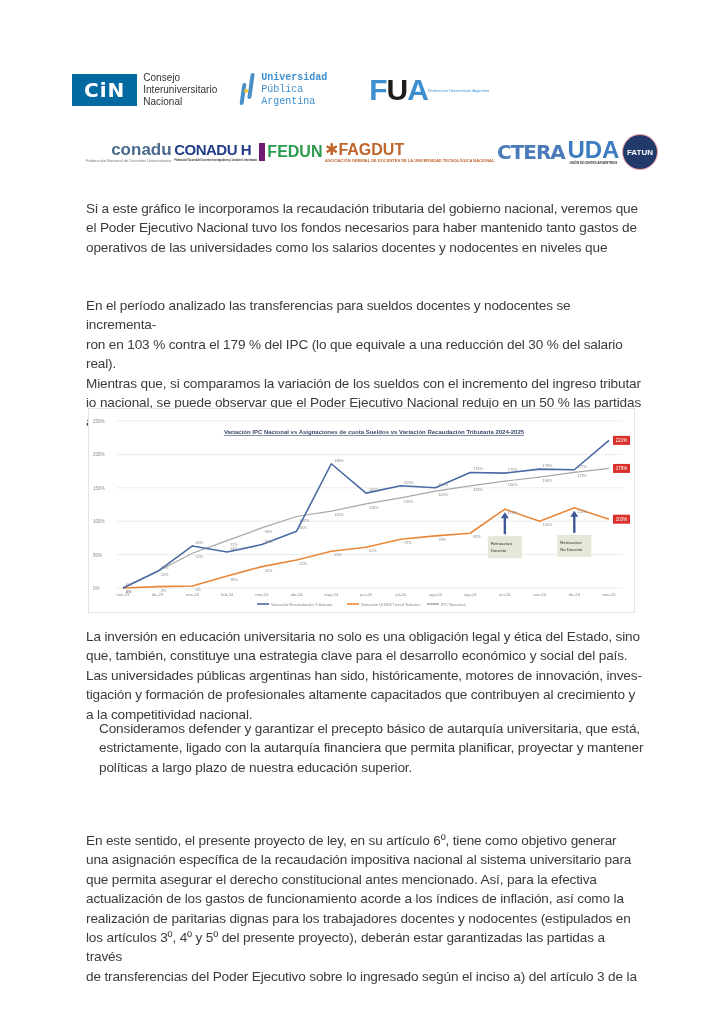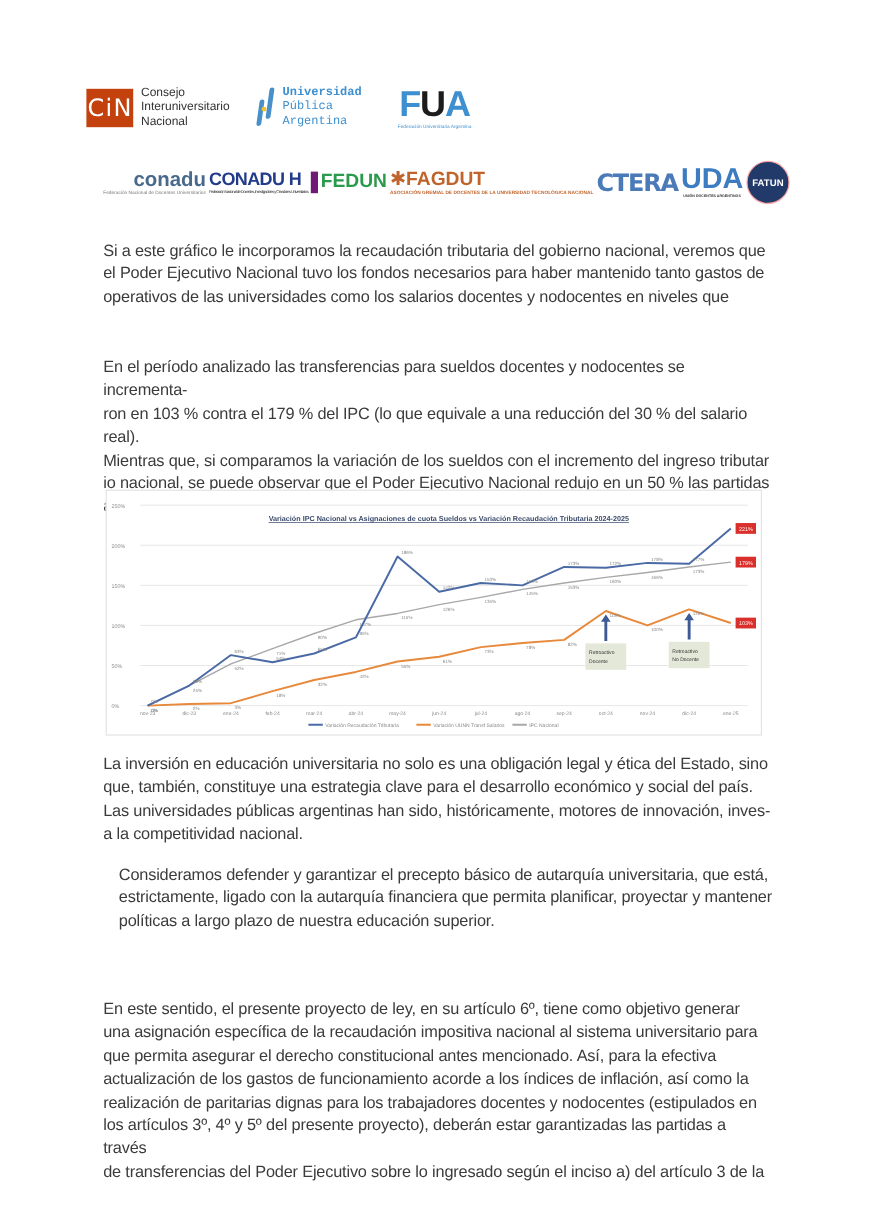--- a/index.html
+++ b/index.html
@@ -1,25 +1,25 @@
 <!DOCTYPE html>
 <html><head>
 <meta charset="utf-8">
 <style>
   html, body { margin:0; padding:0; background:#ffffff; }
   body { width:724px; height:1024px; position:relative; overflow:hidden; font-family:"Liberation Sans", "DejaVu Sans", sans-serif; color:#3b3b3b; }
   .logo-row1 { position:absolute; top:64px; left:72px; height:52px; display:flex; align-items:center; gap:18px; }
   .cin { display:flex; align-items:center; gap:6px; }
-  .cin-box { background:#c2410c; color:#fff; font-weight:normal; font-size:20px; padding:4px 1px; letter-spacing:1px; font-family:"DejaVu Sans", sans-serif; }
+  .cin-box { background:#0369a1; color:#fff; font-weight:bold; font-size:20px; padding:4px 12px; letter-spacing:1px; font-family:"DejaVu Sans", sans-serif; }
   .cin-text { font-size:10px; line-height:12px; color:#333; }
   .upa { display:flex; align-items:center; gap:6px; margin-left:6px; }
   .upa-mark { width:14px; height:34px; position:relative; }
   .upa-mark span { position:absolute; width:4px; background:#4a90c8; border-radius:2px; }
   .upa-text { font-size:10px; line-height:12px; color:#3d8fd0; font-weight:bold;font-family:Liberation Mono, monospace; }
-  .fua { display:flex; flex-direction:column; align-items:center; margin-left:12px; }
+  .fua { display:flex; flex-direction:row; align-items:center; margin-left:24px; }
   .fua-main { font-size:30px; font-weight:bold; letter-spacing:-1px; line-height:30px; }
   .fua-sub { font-size:4px; color:#3d8fd0; }
   .logo-row2 { position:absolute; top:128px; left:86px; width:572px; height:48px; display:flex; align-items:center; justify-content:space-between; }
   .conadu { color:#4a6a8c; font-weight:bold; font-size:17px; text-align:right; line-height:16px; }
   .conadu small { display:block; font-size:4px; font-weight:normal; color:#777; line-height:5px; }
   .conaduh { color:#223c8a; font-weight:bold; font-size:15px; line-height:16px; letter-spacing:-0.5px; }
   .conaduh small { display:block; font-size:3.5px; color:#333; font-weight:normal; line-height:4px; }
   .fedun { color:#2a9a4c; font-weight:bold; font-size:16px; border-left:6px solid #701a75; padding-left:2px; }
   .fagdut { color:#c0642c; font-weight:bold; font-size:16px; line-height:16px; }
   .fagdut small { display:block; font-size:4px; line-height:5px; color:#c0642c; }
@@ -194,20 +194,21 @@
       <text x="272" y="197" font-size="4.2" fill="#888" font-family="Liberation Sans, sans-serif">Variación UUNN Transf Salarios</text>
       <line x1="338" x2="350" y1="195" y2="195" stroke="#a8a8a8" stroke-width="1.6"></line>
       <text x="352" y="197" font-size="4.2" fill="#888" font-family="Liberation Sans, sans-serif">IPC Nacional</text>
     </svg>
 </div>
 
 <div class="para" style="top:627px;">
   <div>La inversión en educación universitaria no solo es una obligación legal y ética del Estado, sino</div>
   <div>que, también, constituye una estrategia clave para el desarrollo económico y social del país.</div>
   <div>Las universidades públicas argentinas han sido, históricamente, motores de innovación, inves-</div>
+  <div>tigación y formación de profesionales altamente capacitados que contribuyen al crecimiento y</div>
   <div>a la competitividad nacional.</div>
 </div>
 
 <div class="para" style="top:719px;margin-left:13px;">
   <div>Consideramos defender y garantizar el precepto básico de autarquía universitaria, que está,</div>
   <div>estrictamente, ligado con la autarquía financiera que permita planificar, proyectar y mantener</div>
   <div>políticas a largo plazo de nuestra educación superior.</div>
 </div>
 
 <div class="para" style="top:831px;">

